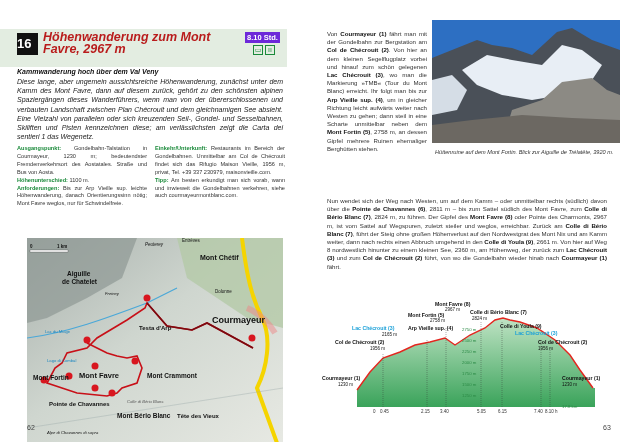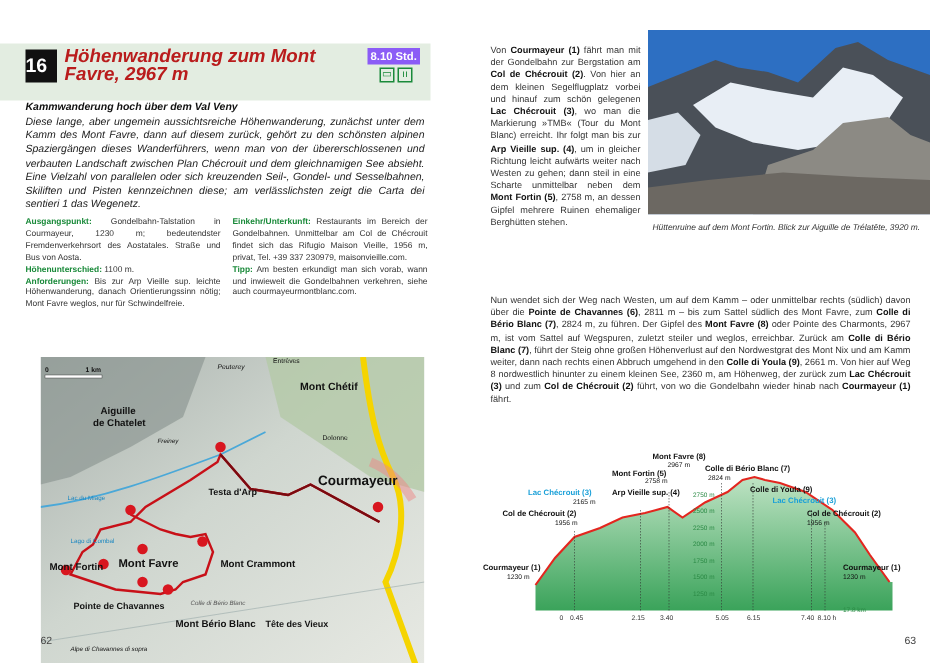--- a/index.html
+++ b/index.html
@@ -4,21 +4,21 @@
 <style>
   html,body{margin:0;padding:0;}
   body{width:620px;height:442px;background:#fff;position:relative;overflow:hidden;font-family:"Liberation Sans",sans-serif;color:#222;}
   .page{position:absolute;top:0;height:442px;}
   #left{left:0;width:310px;}
   #right{left:310px;width:310px;}
   
   .hband{position:absolute;left:0;top:29px;width:287px;height:38px;background:#e3ede1;}
   .tnum{position:absolute;left:17px;top:33px;width:21px;height:22px;background:#111;color:#fff;font-weight:bold;font-size:13px;line-height:22px;}
   .title{position:absolute;left:43px;top:31px;width:190px;font-size:12.5px;font-weight:bold;font-style:italic;line-height:12px;color:#b91c1c;}
-  .dur{position:absolute;left:245px;top:32px;width:35px;height:11px;background:#8b5cf6;color:#fff;font-size:7.5px;font-weight:bold;text-align:center;line-height:11px;}
+  .dur{position:absolute;left:245px;top:32px;width:35px;height:11px;background:#6d28d9;color:#fff;font-size:7.5px;font-weight:bold;text-align:center;line-height:11px;}
   .icons{position:absolute;left:253px;top:45px;width:22px;height:10px;display:flex;gap:2px;}
   .icons span{display:block;width:10px;height:10px;border:1px solid #1a8a3a;box-sizing:border-box;color:#1a8a3a;font-size:7px;line-height:8px;text-align:center;background:#e3ede1;}
   .subtitle{position:absolute;left:17px;top:68px;font-size:7px;font-weight:bold;font-style:italic;color:#111;}
   .intro{position:absolute;left:17px;top:77px;width:266px;font-size:7px;font-style:italic;line-height:9.2px;text-align:justify;color:#222;}
   .info{position:absolute;top:145px;width:130px;font-size:5.6px;line-height:7.9px;text-align:justify;color:#333;}
   .info b{color:#1a8a3a;}
   #info-l{left:17px;} #info-r{left:155px;}
   .map{position:absolute;left:27px;top:238px;width:256px;height:205px;overflow:hidden;}
   .pnum{position:absolute;top:424px;font-size:7px;color:#444;}
   

